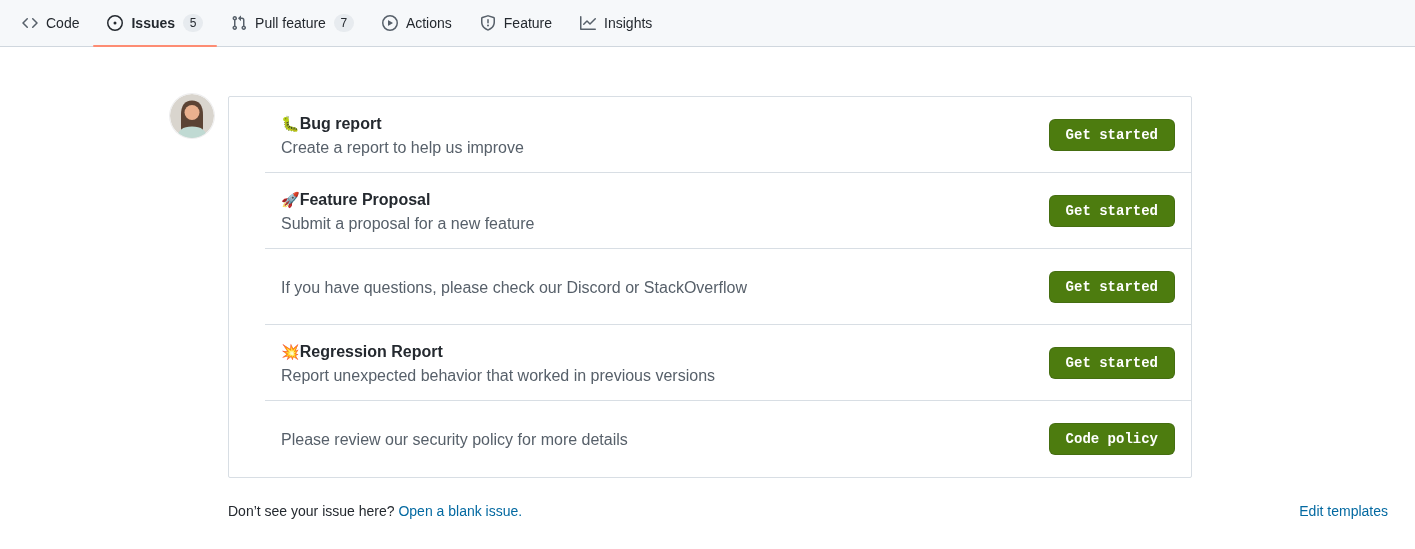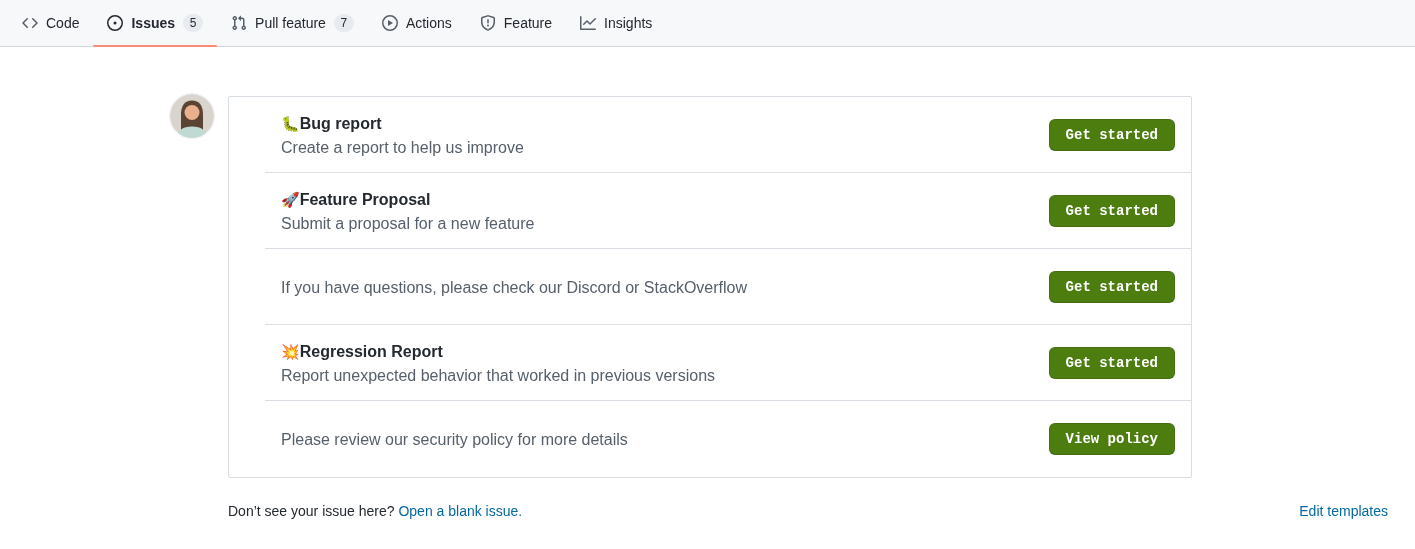--- a/index.html
+++ b/index.html
@@ -235,21 +235,21 @@
       <div class="row-title"><span class="emoji">💥</span><span>Regression Report</span></div>
       <div class="row-desc">Report unexpected behavior that worked in previous versions</div>
     </div>
     <button class="btn-green">Get started</button>
   </div>
 
   <div class="template-row">
     <div>
       <div class="row-desc">Please review our security policy for more details</div>
     </div>
-    <button class="btn-green">View policy</button>
+    <button class="btn-green">Code policy</button>
   </div>
 
 </div>
 
 <div class="footer-row">
   <div>
     <span>Don’t see your issue here?</span>
     <a>Open a blank issue.</a>
   </div>
   <a>Edit templates</a>

